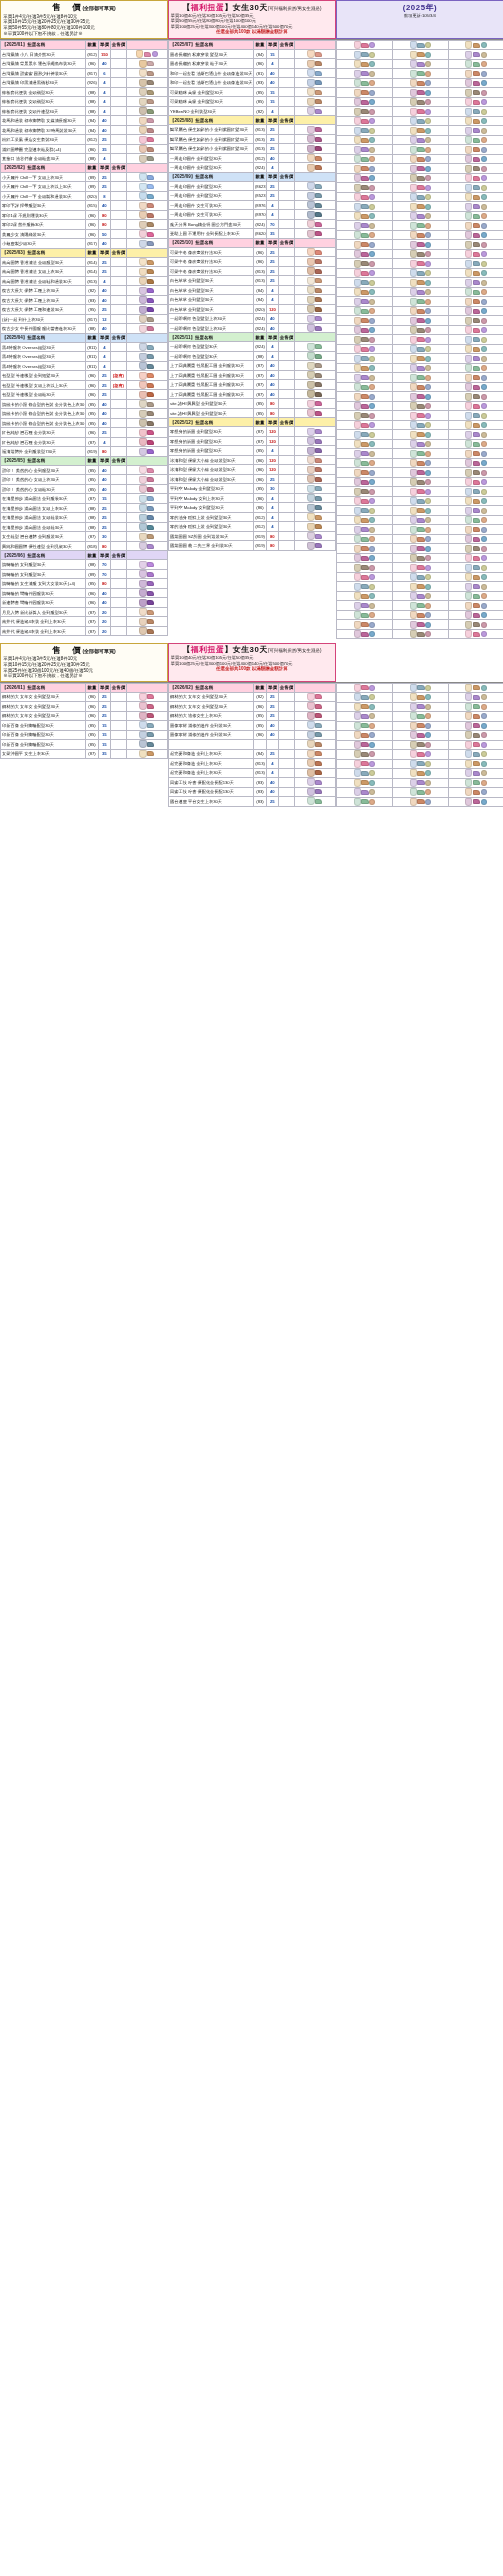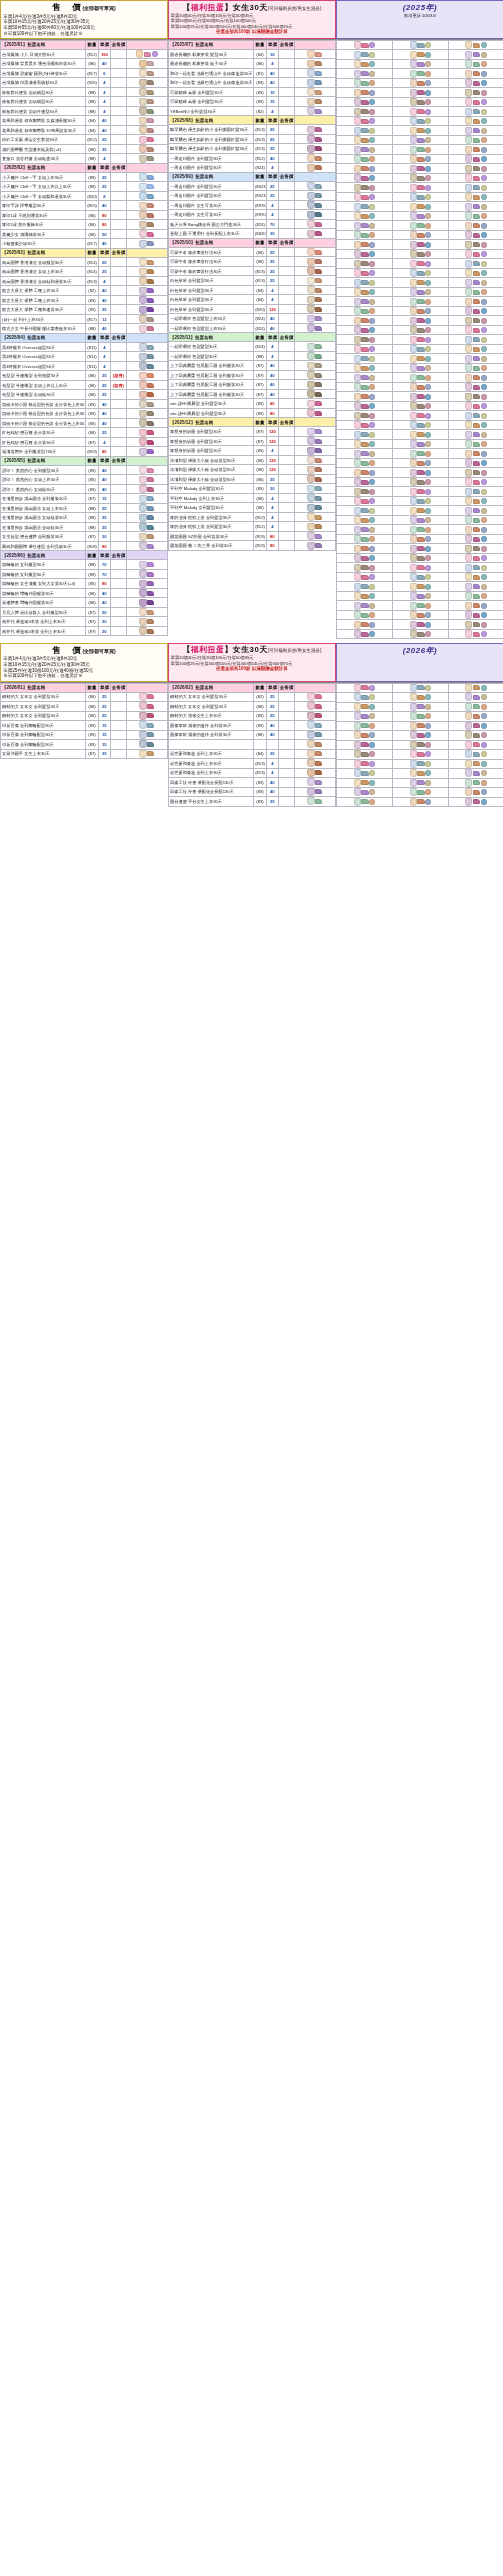--- a/index.html
+++ b/index.html
@@ -64,21 +64,20 @@
     background: #e8e4f8;
     border: 1.1px solid #7b63c0;
     padding: 1.1px 2.2px;
     text-align: center;
   }
   .banner-year {
     font-size: 7.8px;
     font-weight: bold;
     color: #3b2b8a;
     letter-spacing: 0.6px;
-    font-style: italic;
   }
   .banner-right-line { font-size: 4.2px; color: #222; line-height: 1.4; }
 
   
   .cols {
     display: flex;
     width: 504px;
     align-items: flex-start;
   }
   .col { width: 168px; }
@@ -3008,24 +3007,20 @@
       <div class="banner-line red">※單買100件以下恕不挑款，任選另計※</div>
     </div>
     <div class="banner-mid">
       <div class="banner-mid-title">
         <span>【</span><span class="pk">福利扭蛋</span><span>】</span><span>女生</span><span>30天</span><span class="sub">(可與福利扭蛋/男女生混搭)</span>
       </div>
       <div class="banner-mid-line">單買10個40元/任選30個105元/任選50個35元</div>
       <div class="banner-mid-line">單買100個25元/任選300個100元/任選400個140元/任選500個70元</div>
       <div class="banner-mid-center">任選全部共100款 以滿額贈金額計算</div>
     </div>
-    <div class="banner-right">
-      <div class="banner-year">(2026年)</div>
-      <div class="banner-right-line"></div>
-    </div>
   </div>
 
   <div class="cols">
     <div class="col">
       <table class="lst">
         <tbody id="t-col1b">
             <tr class="sect pink">
               <td class="c-name">【2026/01】扭蛋名稱</td>
               <td class="c-qty h">數量</td>
               <td class="c-pr h">單價</td>

